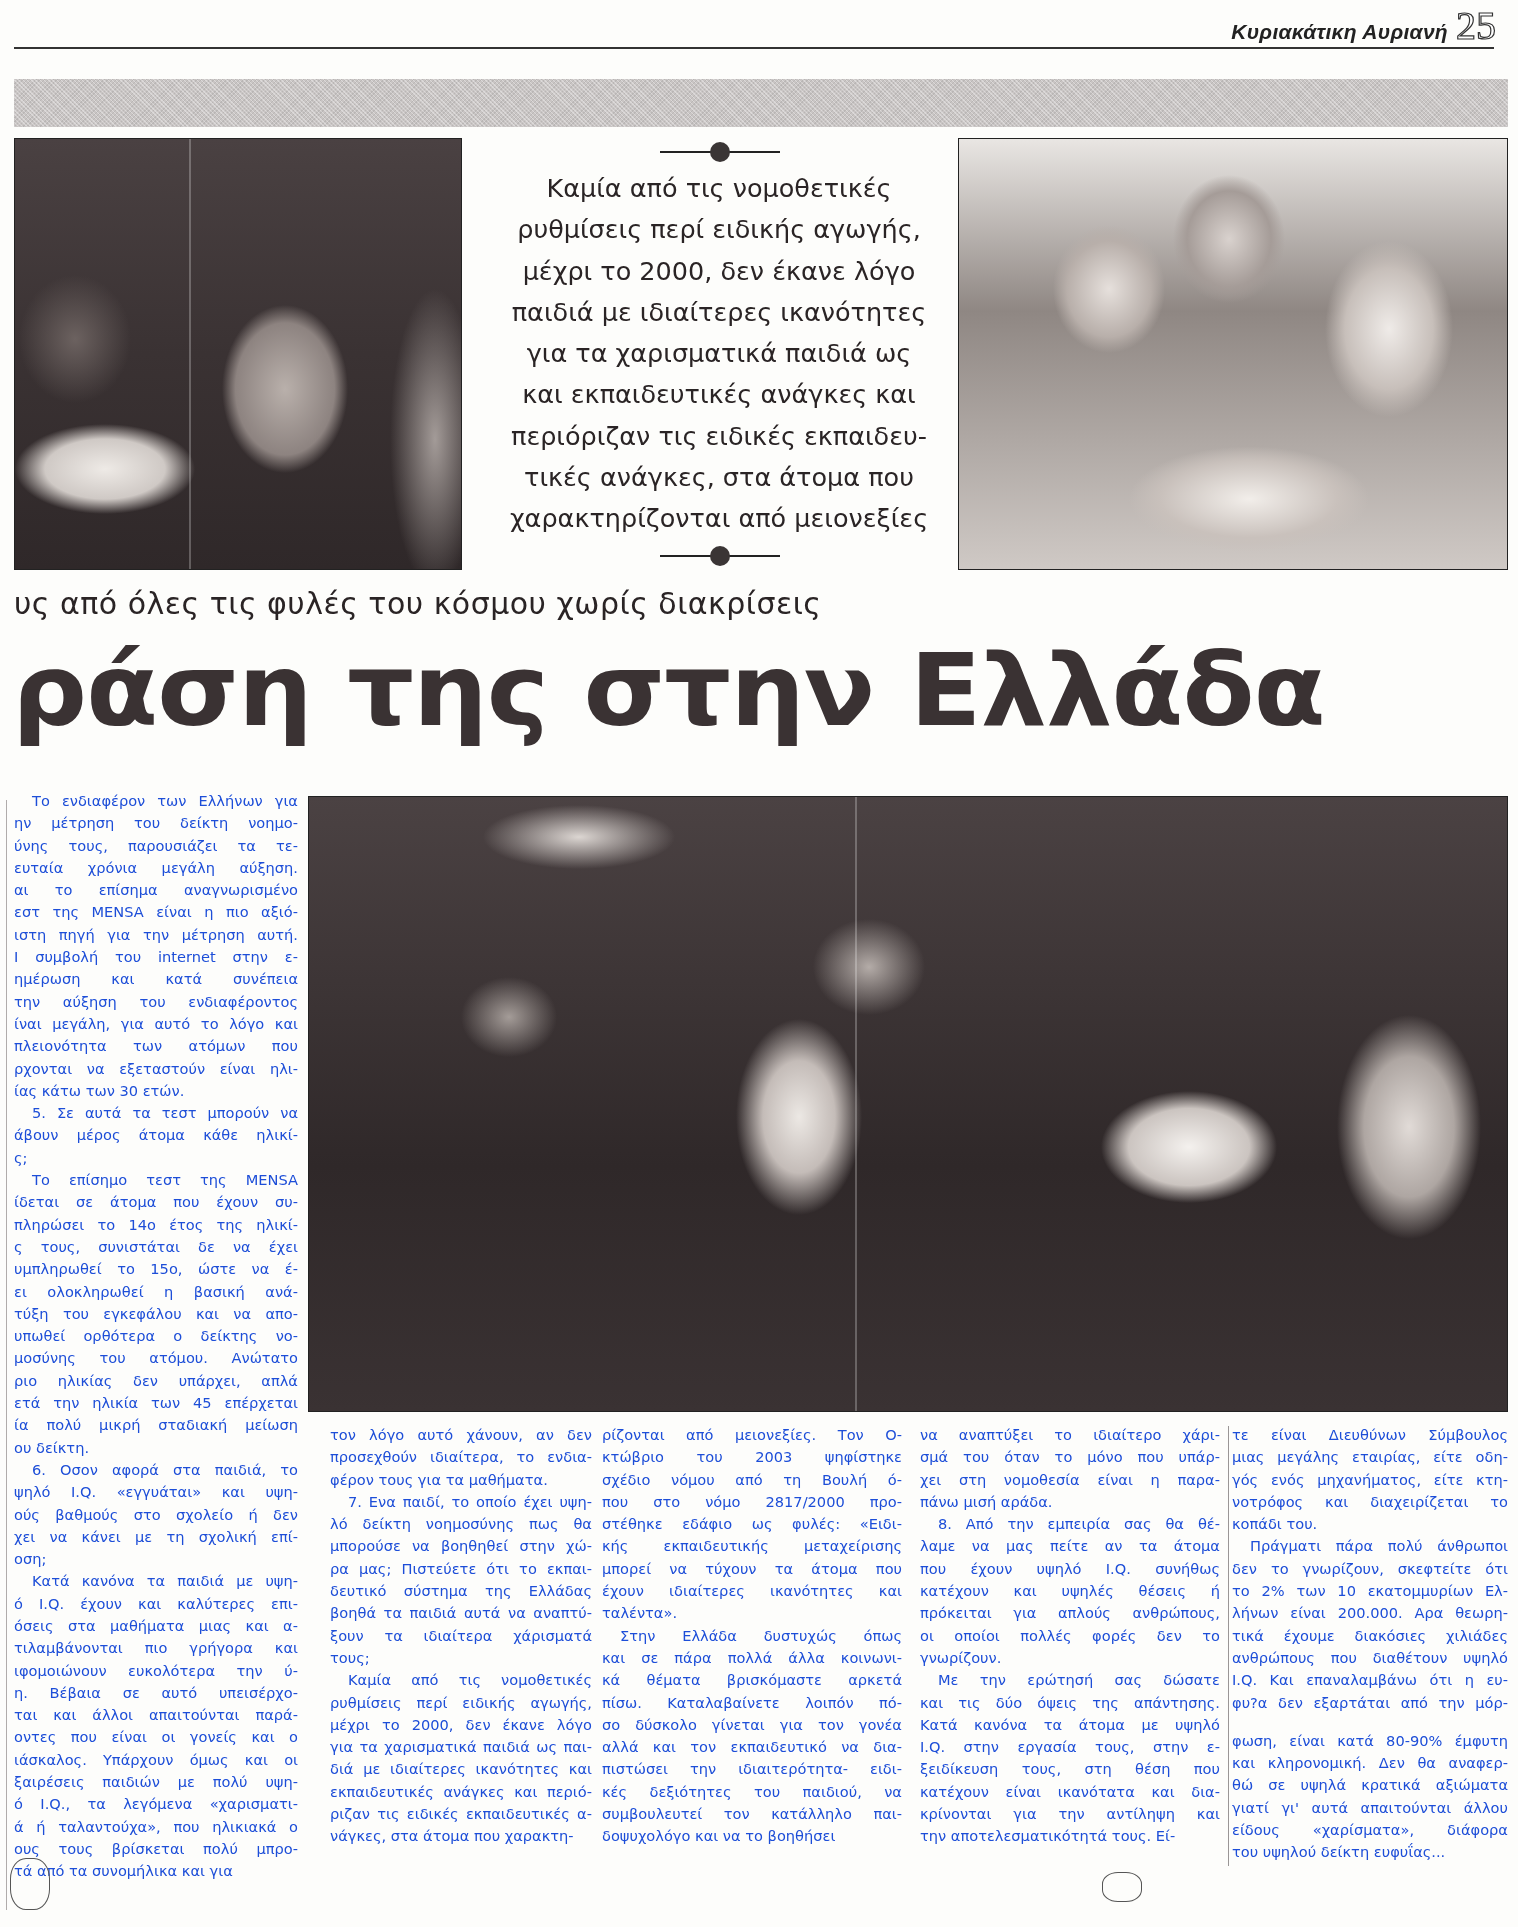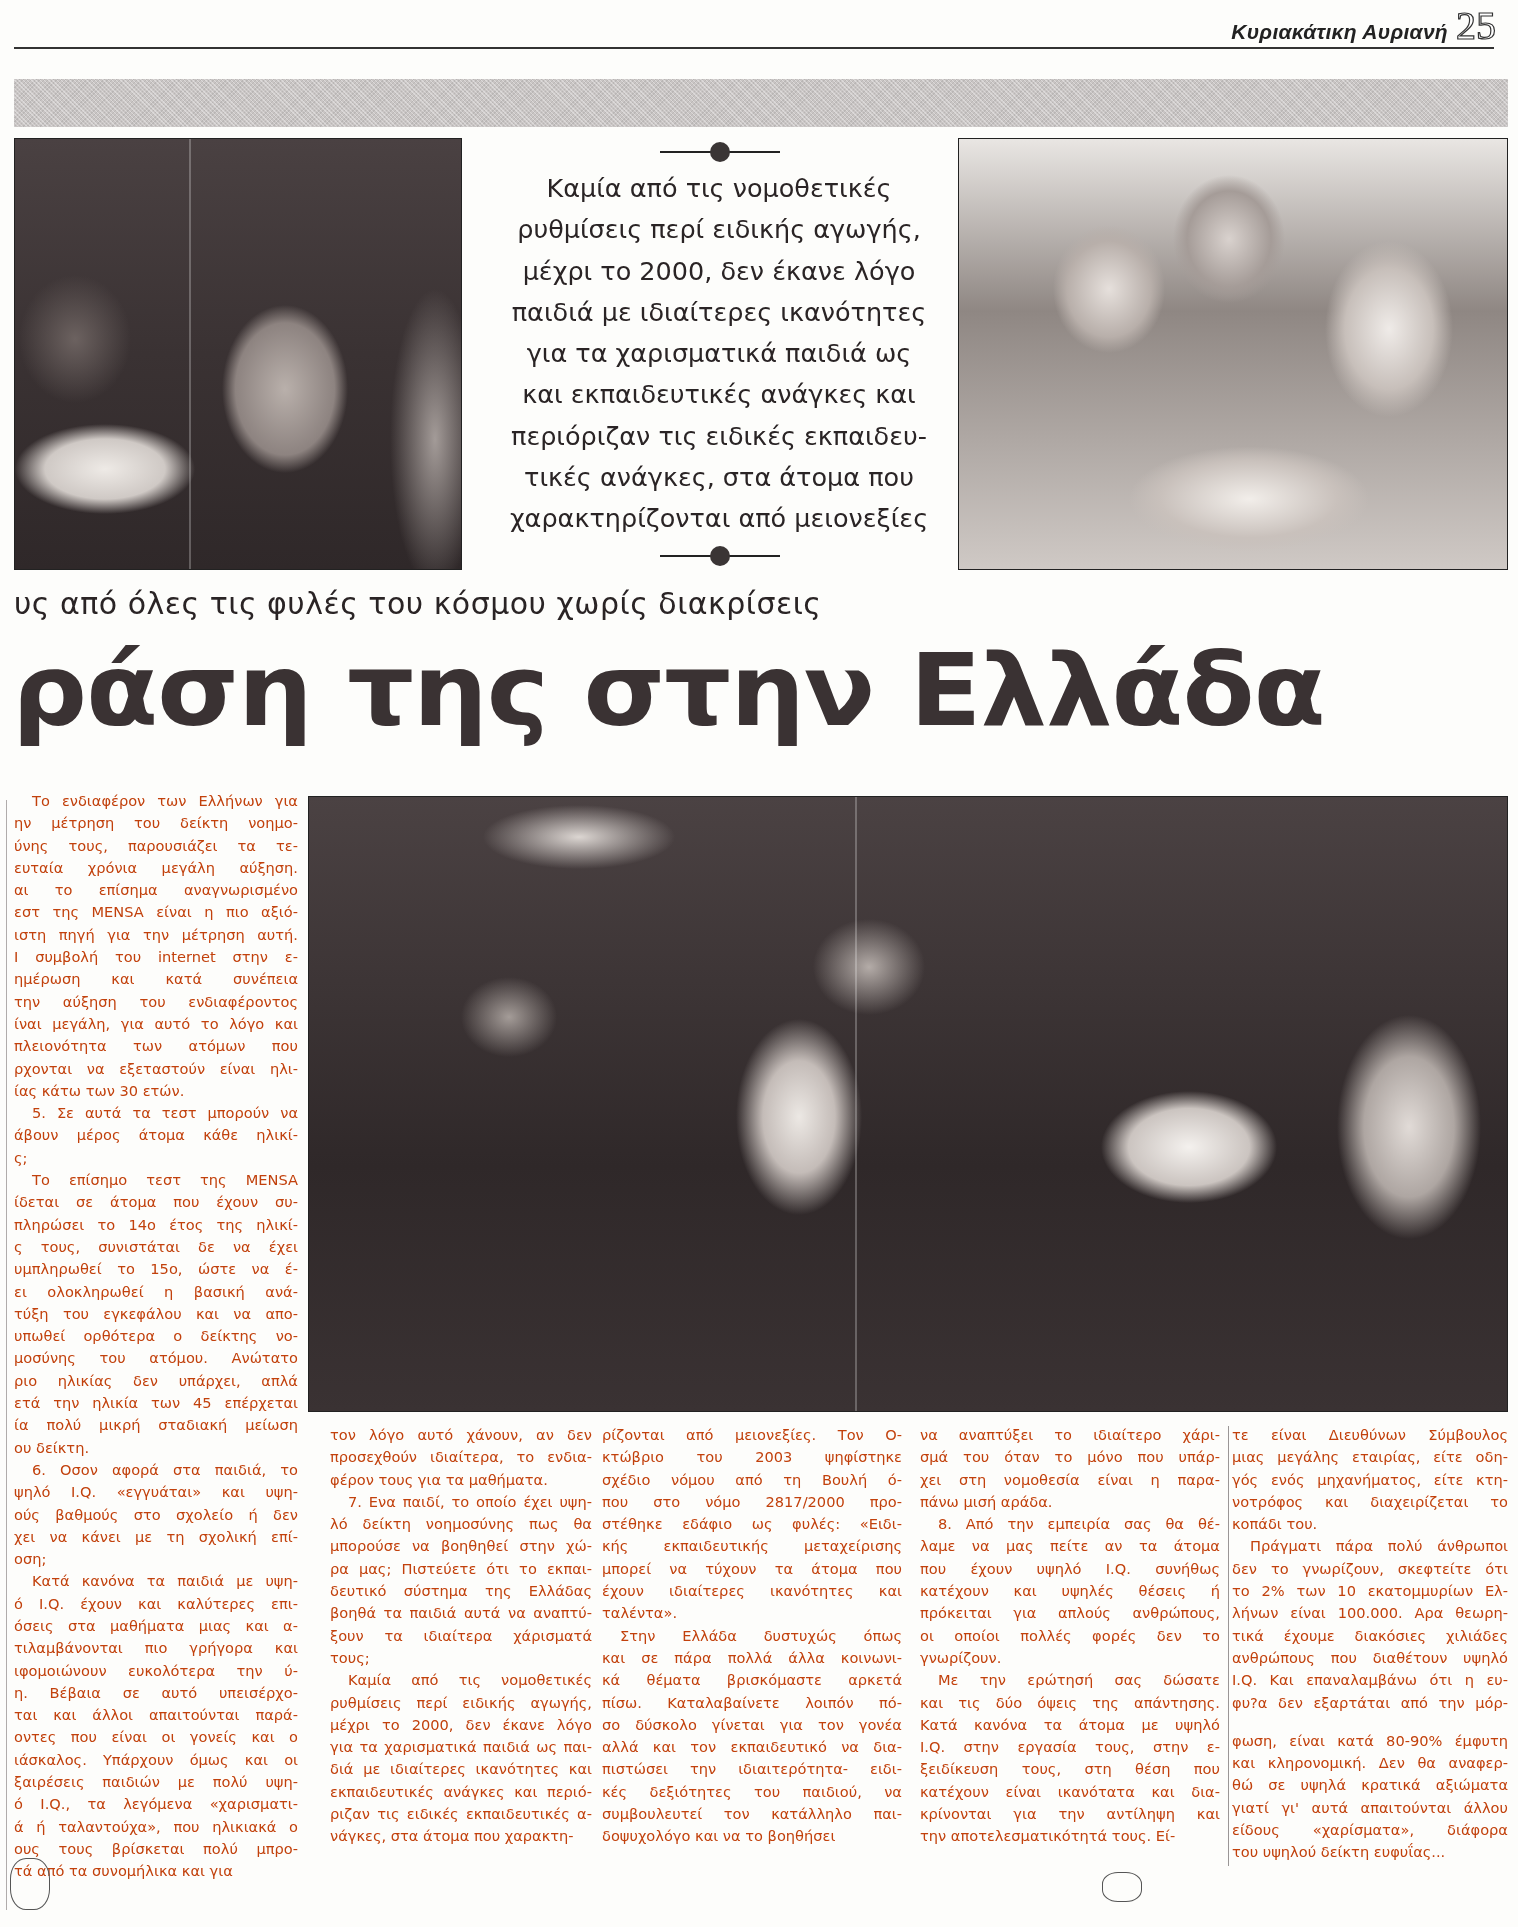--- a/index.html
+++ b/index.html
@@ -50,21 +50,21 @@
   .ornament { position: relative; height: 24px; }
   .ornament .line { position: absolute; top: 11px; left: 172px; width: 120px; height: 2px; background: #222; }
   .ornament .dot { position: absolute; top: 2px; left: 222px; width: 20px; height: 20px; border-radius: 50%; background: #3a3535; }
   .pullquote-text { font-family: "DejaVu Sans", sans-serif; font-size: 25.5px; line-height: 41.3px; color: #2a2425; margin: 4px 0 4px; }
 
   
   .kicker { position: absolute; left: 14px; top: 586px; font-family: "DejaVu Sans", sans-serif; font-size: 30px; letter-spacing: 0.5px; color: #2a2425; white-space: nowrap; }
   .headline { position: absolute; left: 12px; top: 636px; font-family: "DejaVu Sans", sans-serif; font-weight: bold; font-size: 100px; line-height: 110px; color: #3a3233; letter-spacing: -1px; transform: scaleX(1.05); transform-origin: left; white-space: nowrap; }
 
   
-  .col { position: absolute; font-family: "DejaVu Sans", sans-serif; font-size: 14.6px; line-height: 22.3px; color: #c2410c; text-align: justify; }
+  .col { position: absolute; font-family: "DejaVu Sans", sans-serif; font-size: 14.6px; line-height: 22.3px; color: #1d4ed8; text-align: justify; }
   .col p { text-indent: 0; }
   .col .indent { text-indent: 18px; }
   .col-1 { left: 14px; top: 790px; width: 284px; }
   .col-2 { left: 330px; top: 1424px; width: 262px; }
   .col-3 { left: 602px; top: 1424px; width: 300px; }
   .col-4 { left: 920px; top: 1424px; width: 300px; }
   .col-5 { left: 1232px; top: 1424px; width: 276px; }
 
   .col-rule { position: absolute; width: 1px; background: #9a9696; }
   .left-edge { position: absolute; left: 6px; top: 800px; width: 1px; height: 1110px; background: #b0acab; }
@@ -235,21 +235,21 @@
   </div>
 <div class="col col-5" id="col5">
     <p style="text-align-last: justify;">τε είναι Διευθύνων Σύμβουλος</p>
     <p style="text-align-last: justify;">μιας μεγάλης εταιρίας, είτε οδη-</p>
     <p style="text-align-last: justify;">γός ενός μηχανήματος, είτε κτη-</p>
     <p style="text-align-last: justify;">νοτρόφος και διαχειρίζεται το</p>
     <p style="text-align-last: left;">κοπάδι του.</p>
     <p class="indent" style="text-align-last: justify;">Πράγματι πάρα πολύ άνθρωποι</p>
     <p style="text-align-last: justify;">δεν το γνωρίζουν, σκεφτείτε ότι</p>
     <p style="text-align-last: justify;">το 2% των 10 εκατομμυρίων Ελ-</p>
-    <p style="text-align-last: justify;">λήνων είναι 100.000. Αρα θεωρη-</p>
+    <p style="text-align-last: justify;">λήνων είναι 200.000. Αρα θεωρη-</p>
     <p style="text-align-last: justify;">τικά έχουμε διακόσιες χιλιάδες</p>
     <p style="text-align-last: justify;">ανθρώπους που διαθέτουν υψηλό</p>
     <p style="text-align-last: justify;">I.Q. Και επαναλαμβάνω ότι η ευ-</p>
     <p style="text-align-last: justify;">φυ?α δεν εξαρτάται από την μόρ-</p>
     <p style="text-align-last: justify; margin-top: 16px;">φωση, είναι κατά 80-90% έμφυτη</p>
     <p style="text-align-last: justify;">και κληρονομική. Δεν θα αναφερ-</p>
     <p style="text-align-last: justify;">θώ σε υψηλά κρατικά αξιώματα</p>
     <p style="text-align-last: justify;">γιατί γι' αυτά απαιτούνται άλλου</p>
     <p style="text-align-last: justify;">είδους «χαρίσματα», διάφορα</p>
     <p style="text-align-last: left;">του υψηλού δείκτη ευφυΐας...</p>

